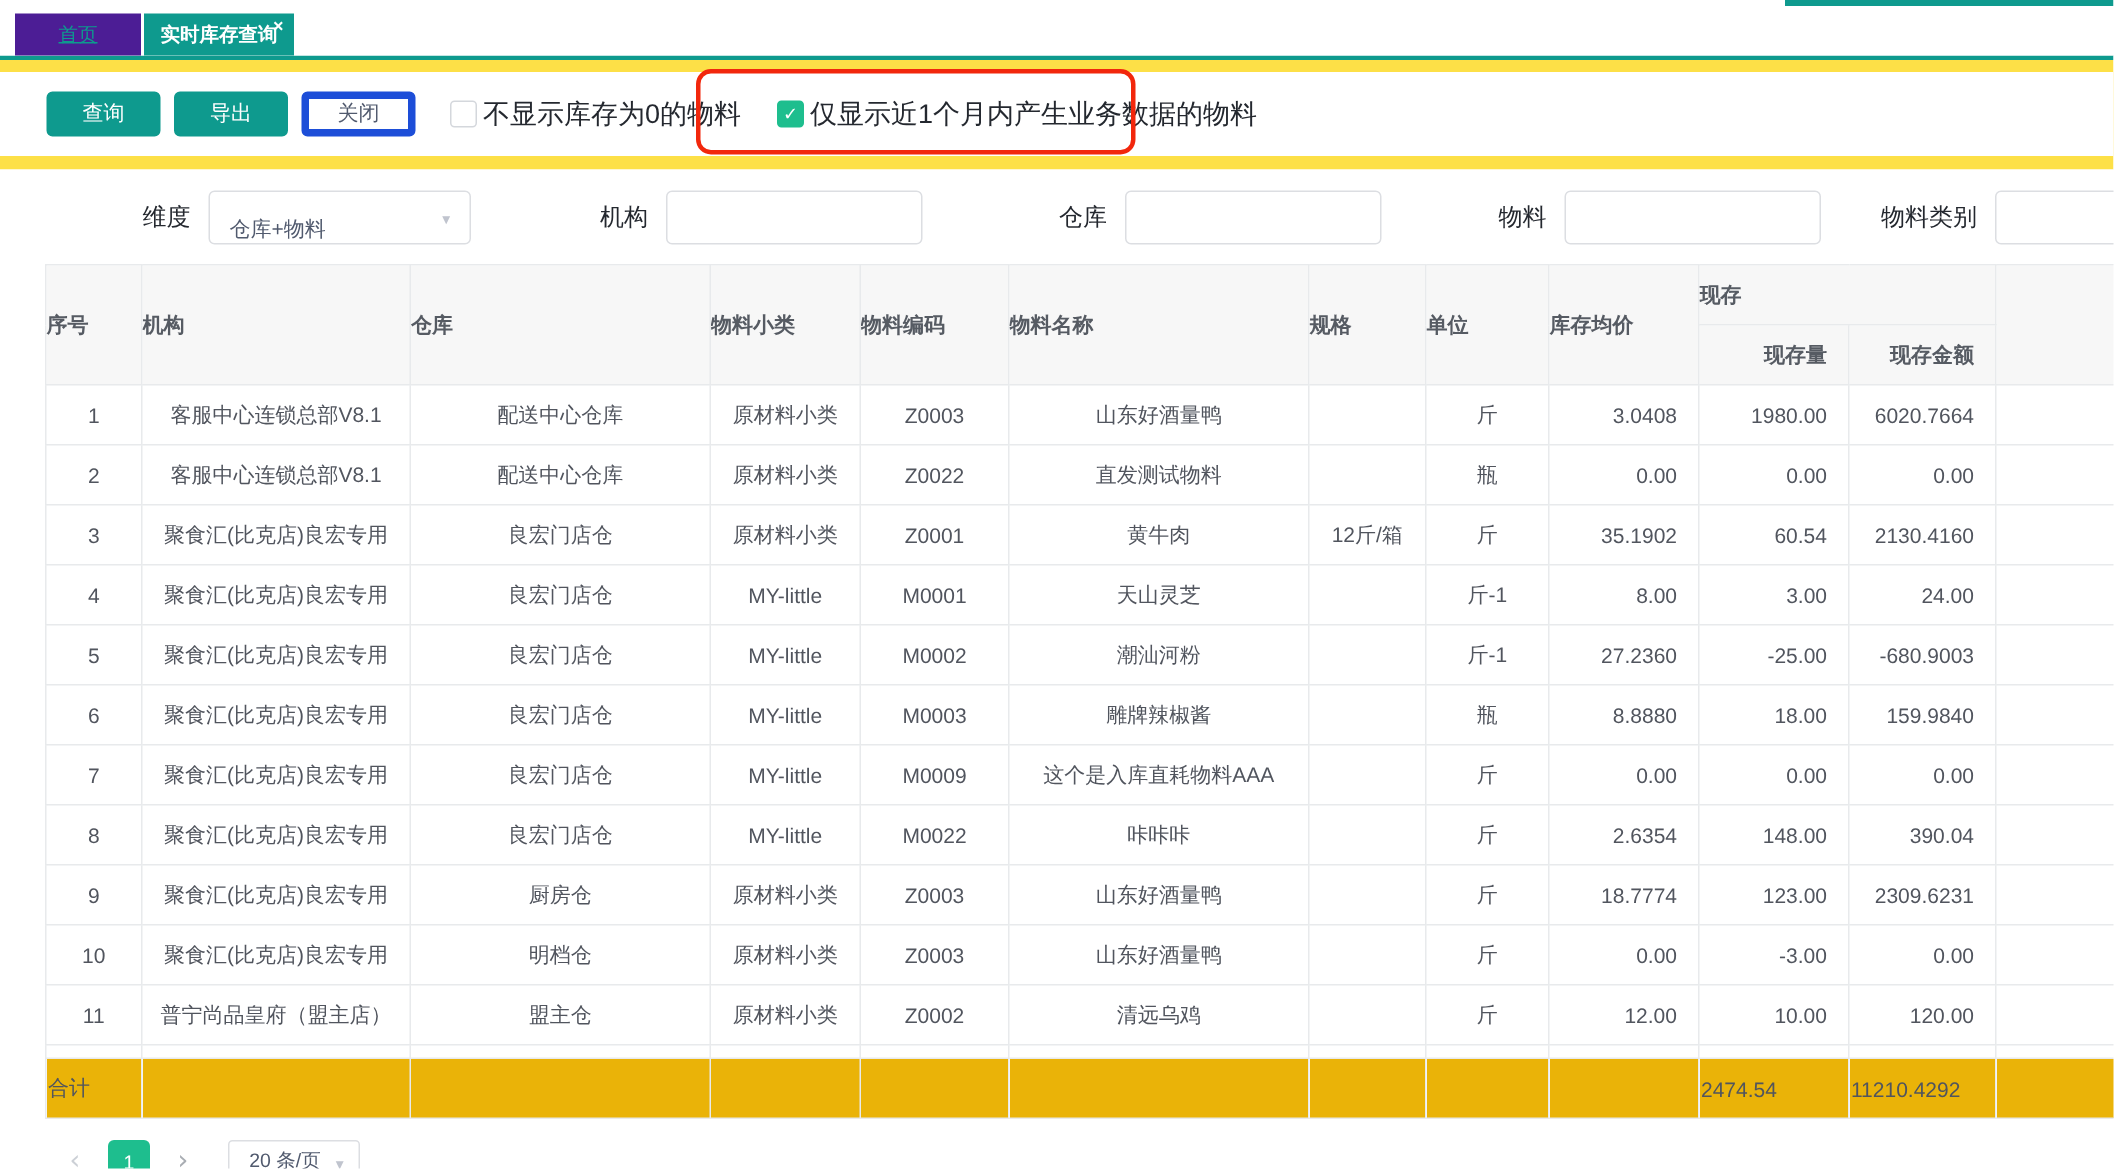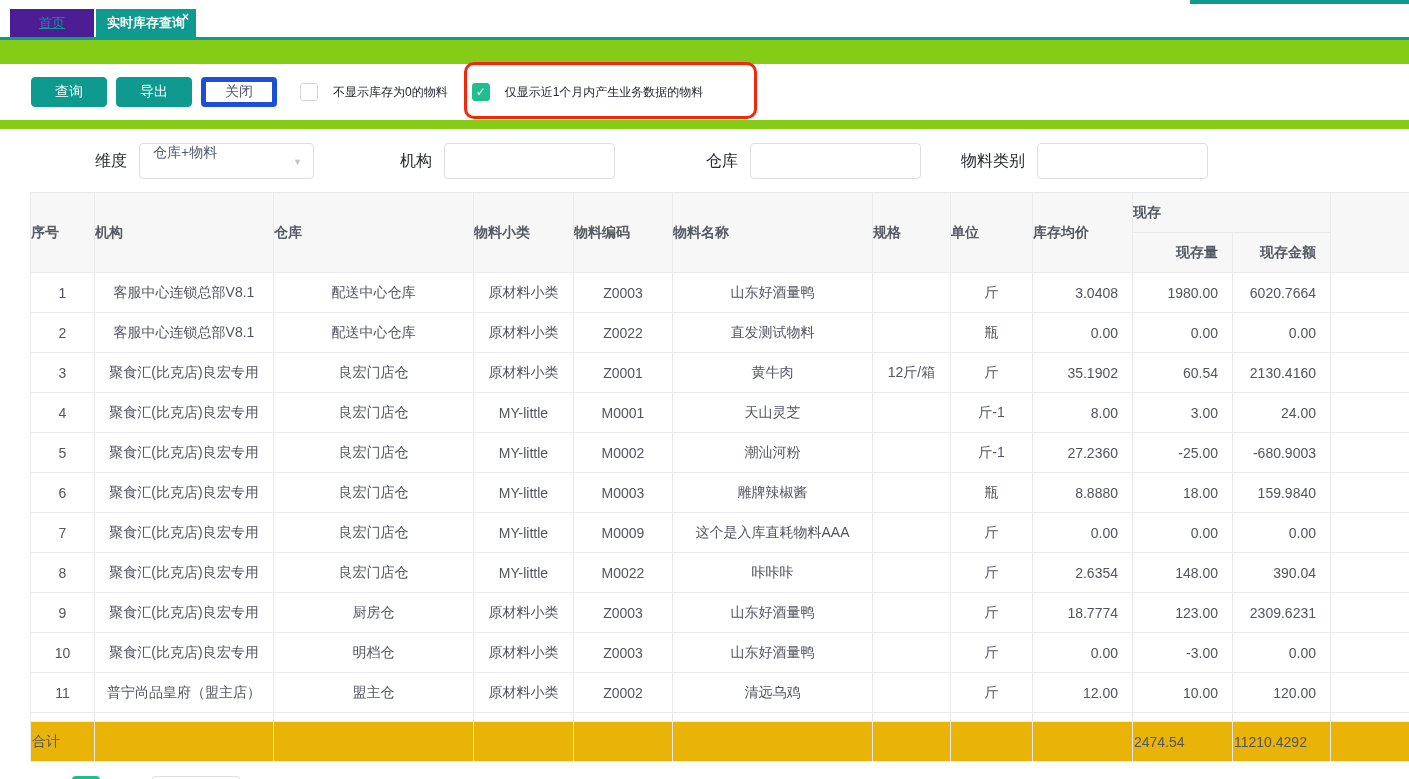--- a/index.html
+++ b/index.html
@@ -14,43 +14,43 @@
   .tab { position:absolute; bottom:0; height:28px; display:flex; align-items:center;
          justify-content:center; font-size:13px; cursor:pointer; }
   .tab-home { left:10px; width:84px; background:#4c1d95; color:#0e9a8e;text-decoration:underline; }
   .tab-active { left:96px; width:100px; background:#0e9a8e; color:#fff; font-weight:bold; }
   .tab-close { position:absolute; top:2px; right:7px; font-size:12px; font-weight:bold;
                color:#fff; line-height:1; cursor:pointer; }
   .top-strip { position:absolute; top:0; right:0; width:219px; height:4px; background:#0e9a8e; }
   .teal-line { height:3px; background:#0e9a8e; }
 
   
-  .toolbar-wrap { background:#84cc16; padding:24px 0 9px 0; }
+  .toolbar-wrap { background:#fde047; padding:8px 0 9px 0; }
   .toolbar { position:relative; background:#fff; height:56px; display:flex;
              align-items:center; padding-left:31px; }
   .btn { height:30px; min-width:76px; border-radius:4px; font-size:14px; display:flex;
          align-items:center; justify-content:center; margin-right:9px; cursor:pointer; }
   .btn-primary { background:#0e9a8e; color:#fff; border:1px solid #0e9a8e; }
   .btn-default { background:#fff; color:#515a6e; border:5px solid #1d4ed8; }
   .checkbox-group { display:flex; align-items:center; margin-left:14px; }
   .checkbox-group.second { margin-left:24px; }
   .cb { width:18px; height:18px; border-radius:3px; flex:0 0 18px; }
   .cb-unchecked { border:1px solid #d4d7dc; background:#fff; }
   .cb-checked { background:#1ebe8e; border:1px solid #1ebe8e; color:#fff; display:flex;
                 align-items:center; justify-content:center; font-size:12px; line-height:1; }
-  .cb-label { margin-left:15px; font-size:12px; color:#24282f; white-space:nowrap; }
+  .cb-label { margin-left:4px; font-size:18px; color:#24282f; white-space:nowrap; }
   .annotation { position:absolute; left:464px; top:-2px; width:293px; height:57px;
                 border:3px solid #f2270c; border-radius:10px; pointer-events:none; z-index:5; }
 
   
   .filters { display:flex; align-items:center; padding:14px 0 0 95px; background:#fff; }
   .fg { display:flex; align-items:center; white-space:nowrap; }
   .fg-label { font-size:16px; color:#24282f; margin-right:12px; }
   .select-box { position:relative; width:175px; height:36px; border:1px solid #dcdee2;
-                border-radius:4px; display:flex; align-items:flex-start; padding-left:13px;
+                border-radius:4px; display:flex; align-items:flex-end; padding-left:13px;
                 font-size:14px; color:#515a6e; cursor:pointer; background:#fff; }
   .caret { position:absolute; right:11px; top:13px; font-size:9px; color:#c0c4ce; }
   .text-input { width:171px; height:36px; border:1px solid #dcdee2; border-radius:4px;
                 font-size:14px; color:#515a6e; padding:0 10px; outline:none; background:#fff; }
   .ml86{margin-left:86px;} .ml91{margin-left:91px;} .ml78{margin-left:78px;} .ml40{margin-left:40px;}
 
   
   .table-wrap { margin:13px 0 0 30px; background:#fff; }
   table { border-collapse:collapse; table-layout:fixed; width:1420px; }
   th, td { border:1px solid #e8eaec; overflow:hidden; white-space:nowrap; }
@@ -122,20 +122,24 @@
       <span>仓库+物料</span>
       <span class="caret">▼</span>
     </div>
   </div>
   <div class="fg ml86">
     <span class="fg-label">机构</span>
     <input class="text-input" value="" style="">
   </div>
   <div class="fg ml91">
     <span class="fg-label">仓库</span>
+    <input class="text-input" value="" style="">
+  </div>
+  <div class="fg ml78">
+    <span class="fg-label">物料</span>
     <input class="text-input" value="" style="">
   </div>
   <div class="fg ml40">
     <span class="fg-label">物料类别</span>
     <input class="text-input" value="" style="">
   </div>
 </div>
 
 <div class="table-wrap">
   <table>

